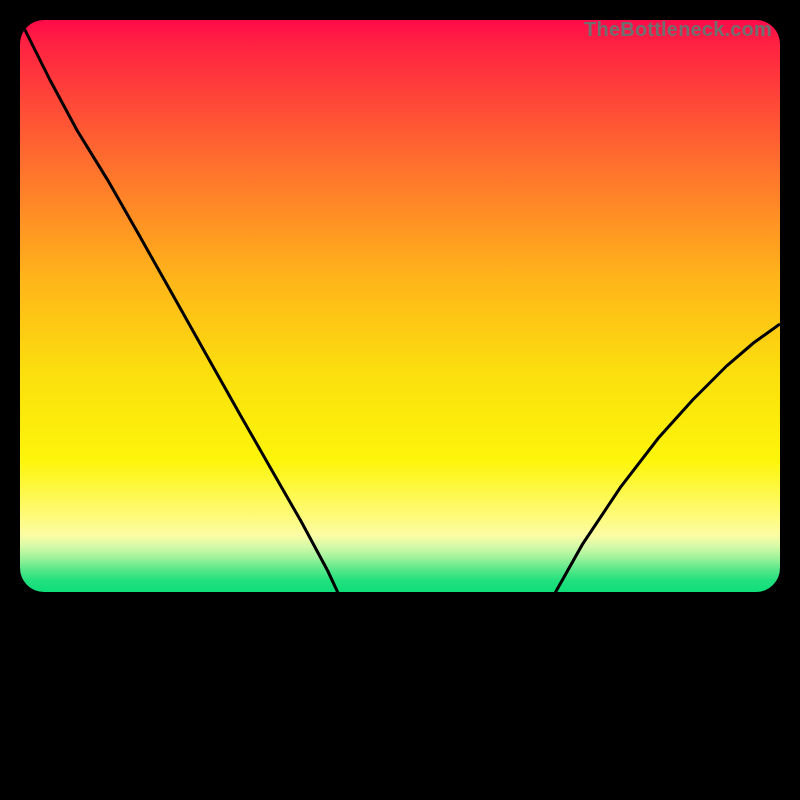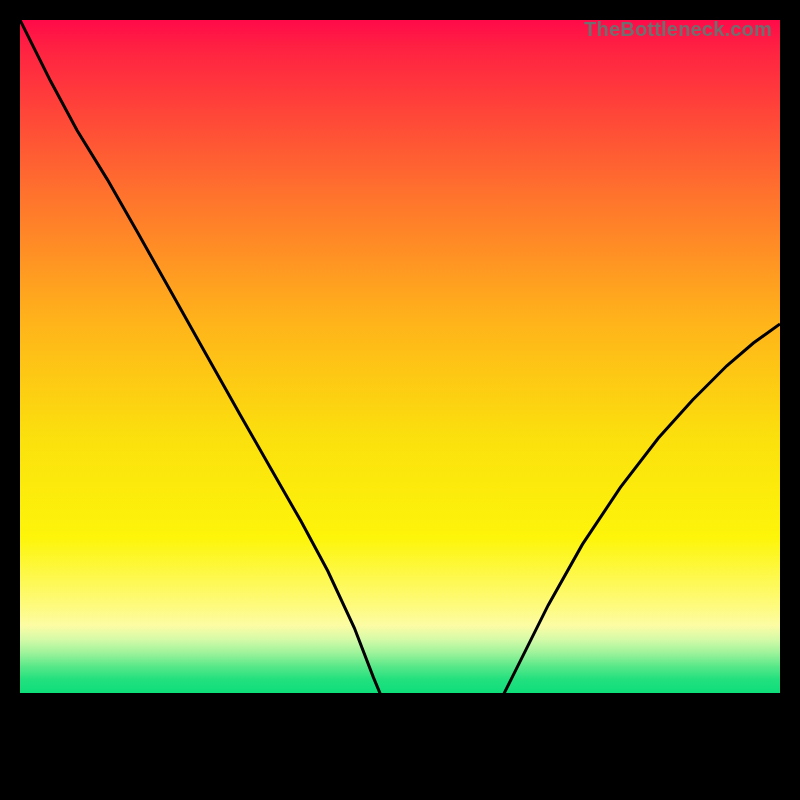--- a/index.html
+++ b/index.html
@@ -16,40 +16,41 @@
     top: 0;
     width: 800px;
     height: 800px;
     background: #000;
   }
   .plot {
     position: absolute;
     left: 20px;
     top: 20px;
     width: 760px;
-    height: 673px;
+    height: 572px;
     overflow: hidden;
     box-sizing: border-box;
     
     background: linear-gradient(
       to bottom,
       #ff0a49 0%,
       #ff2142 4%,
       #ff6f2e 25%,
       #ffb41a 45%,
       #fbe00d 62%,
       #fdf50a 77%,
       #fefb7d 87%,
       #fcfca4 90%,
       #d6faa8 92%,
       #9ff39b 94%,
       #5ae889 96%,
       #22e07e 98%,
       #0ede7a 100%
     );
+    border-radius: 24px;
   }
   svg.curve {
     position: absolute;
     left: 0;
     top: 0;
     width: 760px;
     height: 760px;
   }
   .marker {
     position: absolute;

